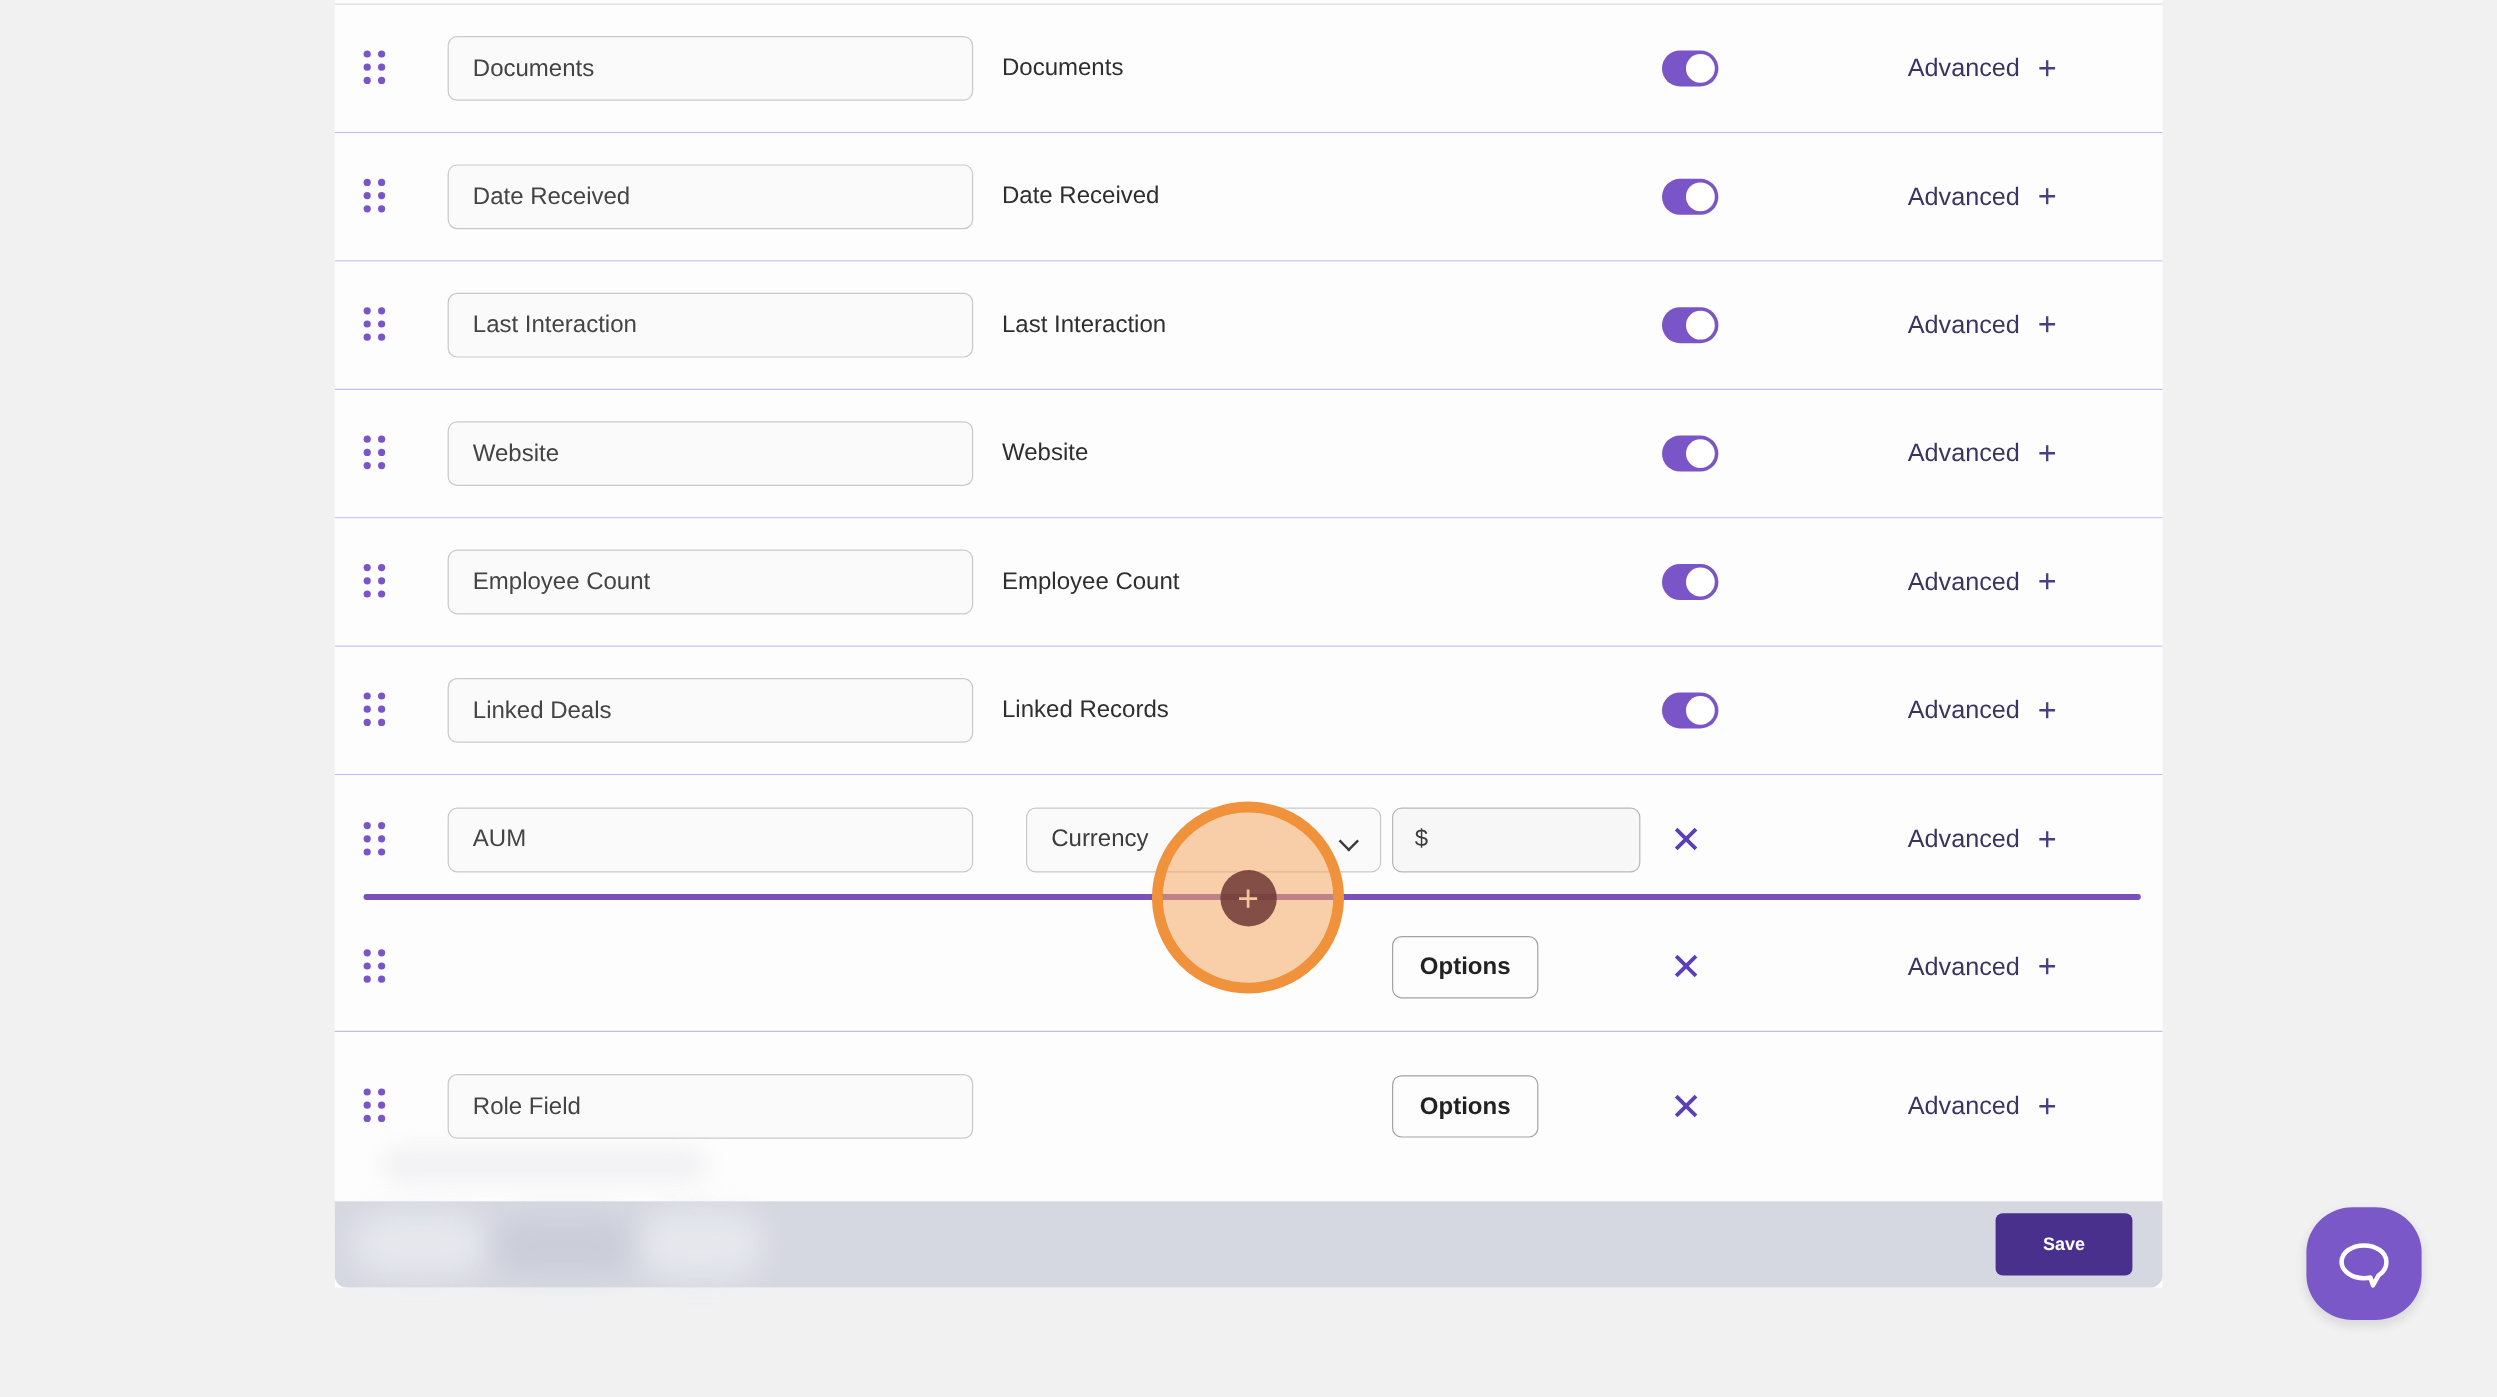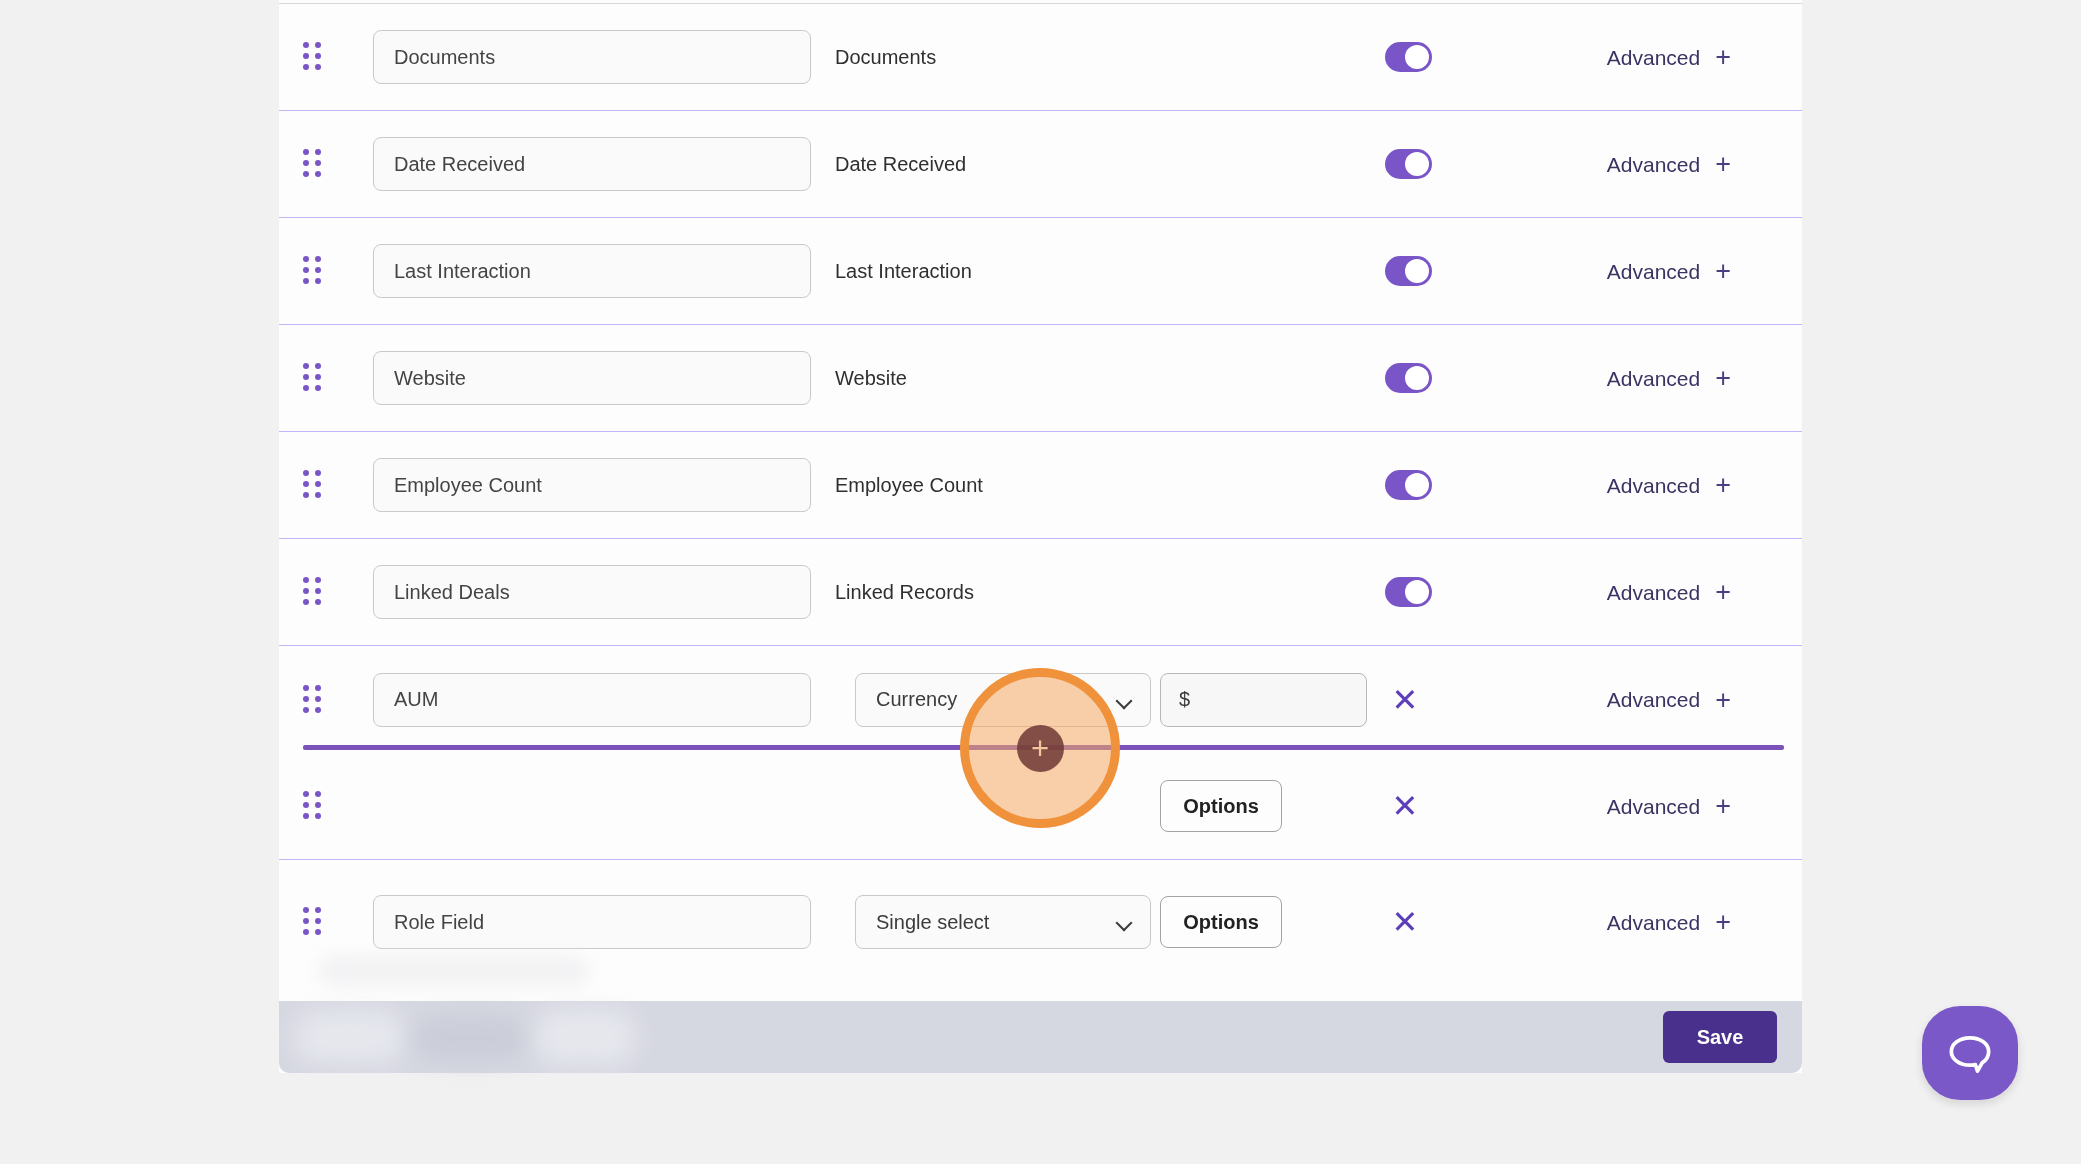--- a/index.html
+++ b/index.html
@@ -48,21 +48,21 @@
 
   .toggle { position:absolute; left:1106px; top:50%; transform:translateY(-50%);
             width:47px; height:30px; border-radius:15px; background:#7a55c8; cursor:pointer; }
   .toggle .knob { position:absolute; right:3px; top:3px; width:24px; height:24px;
                   border-radius:50%; background:#fff; }
 
   .x-btn { position:absolute; left:1104px; top:50%; transform:translateY(-50%);
            width:44px; text-align:center; font-size:32px; font-weight:700;
            color:#5b3eb8; cursor:pointer; line-height:1; }
 
-  .advanced { position:absolute; right:71px; top:50%; transform:translateY(-50%);
+  .advanced { position:absolute; right:88px; top:50%; transform:translateY(-50%);
               display:flex; align-items:center; gap:15px; cursor:pointer; }
   .advanced .adv-text { font-size:21px; color:#3b3462; }
   .advanced .plus { font-size:27px; color:#473f82; line-height:1; }
 
   
   .insert-line { position:absolute; left:24px; top:745px; width:1481px; height:5px;
                  background:#7b52b8; border-radius:2px; z-index:5; }
   .pulse { position:absolute; left:681px; top:668px; width:160px; height:160px;
            border-radius:50%; border:9px solid #f0913b; background:rgba(246,170,100,0.55);
            z-index:6; display:flex; align-items:center; justify-content:center; }
@@ -75,21 +75,21 @@
                 background:#ecebee; filter:blur(9px); opacity:.65; border-radius:14px; }
 
   .footer { position:relative; height:72px; background:#d6d8e1;
             border-radius:0 0 10px 10px; }
   .blob { position:absolute; border-radius:26px; filter:blur(11px); }
   .blob.b1 { left:16px;  top:10px; width:110px; height:52px; background:#e9eaf0; opacity:.85; }
   .blob.b2 { left:132px; top:13px; width:118px; height:48px; background:#c7cad6; opacity:.7; }
   .blob.b3 { left:256px; top:8px;  width:100px; height:56px; background:#e9eaf0; opacity:.85; }
   .save-btn { position:absolute; right:25px; top:50%; transform:translateY(-50%);
               width:114px; height:52px; background:#48308c; color:#fff; border:none;
-              border-radius:6px; font-size:20px; font-weight:700; font-family:inherit;
+              border-radius:6px; font-size:15px; font-weight:700; font-family:inherit;
               cursor:pointer; }
 
   .chat-fab { position:absolute; left:1922px; top:1006px; width:96px; height:94px;
               background:#7a58c8; border-radius:40%; display:flex; align-items:center;
               justify-content:center; cursor:pointer; box-shadow:0 4px 10px rgba(0,0,0,0.12); }
 </style>
 </head>
 <body>
 
 <div class="panel">
@@ -257,24 +257,20 @@
     <div class="row tall no-border">
       <div class="drag" style="top:62px;">
           <i></i>
           <i></i>
           <i></i>
           <i></i>
           <i></i>
           <i></i>
         </div>
       <input class="field-input" style="top: 62px;" value="Role Field">
-      <div class="select" style="top:62px;">
-        <span>Single select</span>
-        <span class="chev"></span>
-      </div>
       <button class="options-btn" style="top:62px;">Options</button>
       <div class="x-btn" style="top:62px;">✕</div>
       <div class="advanced" style="top:62px;">
         <span class="adv-text">Advanced</span>
         <span class="plus">+</span>
       </div>
       <div class="ghost-blur"></div>
     </div>
   </div>
 

